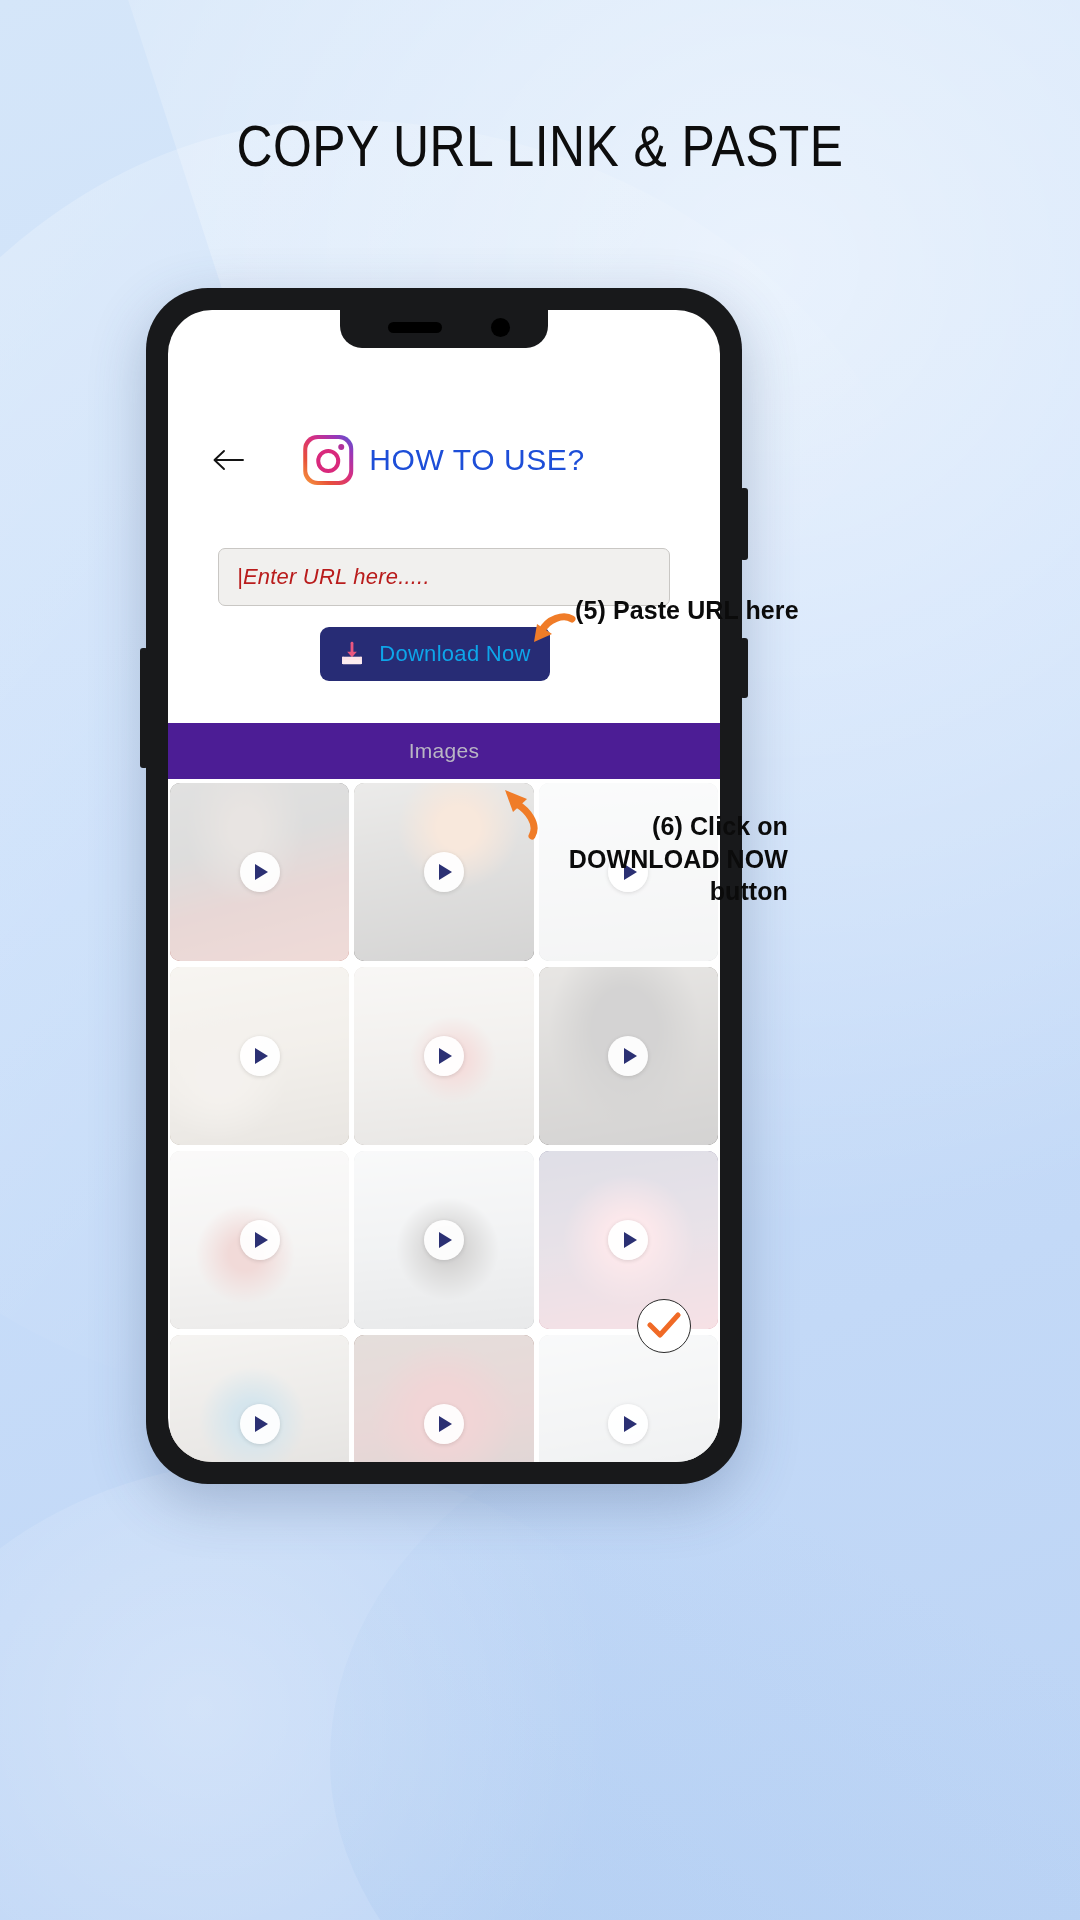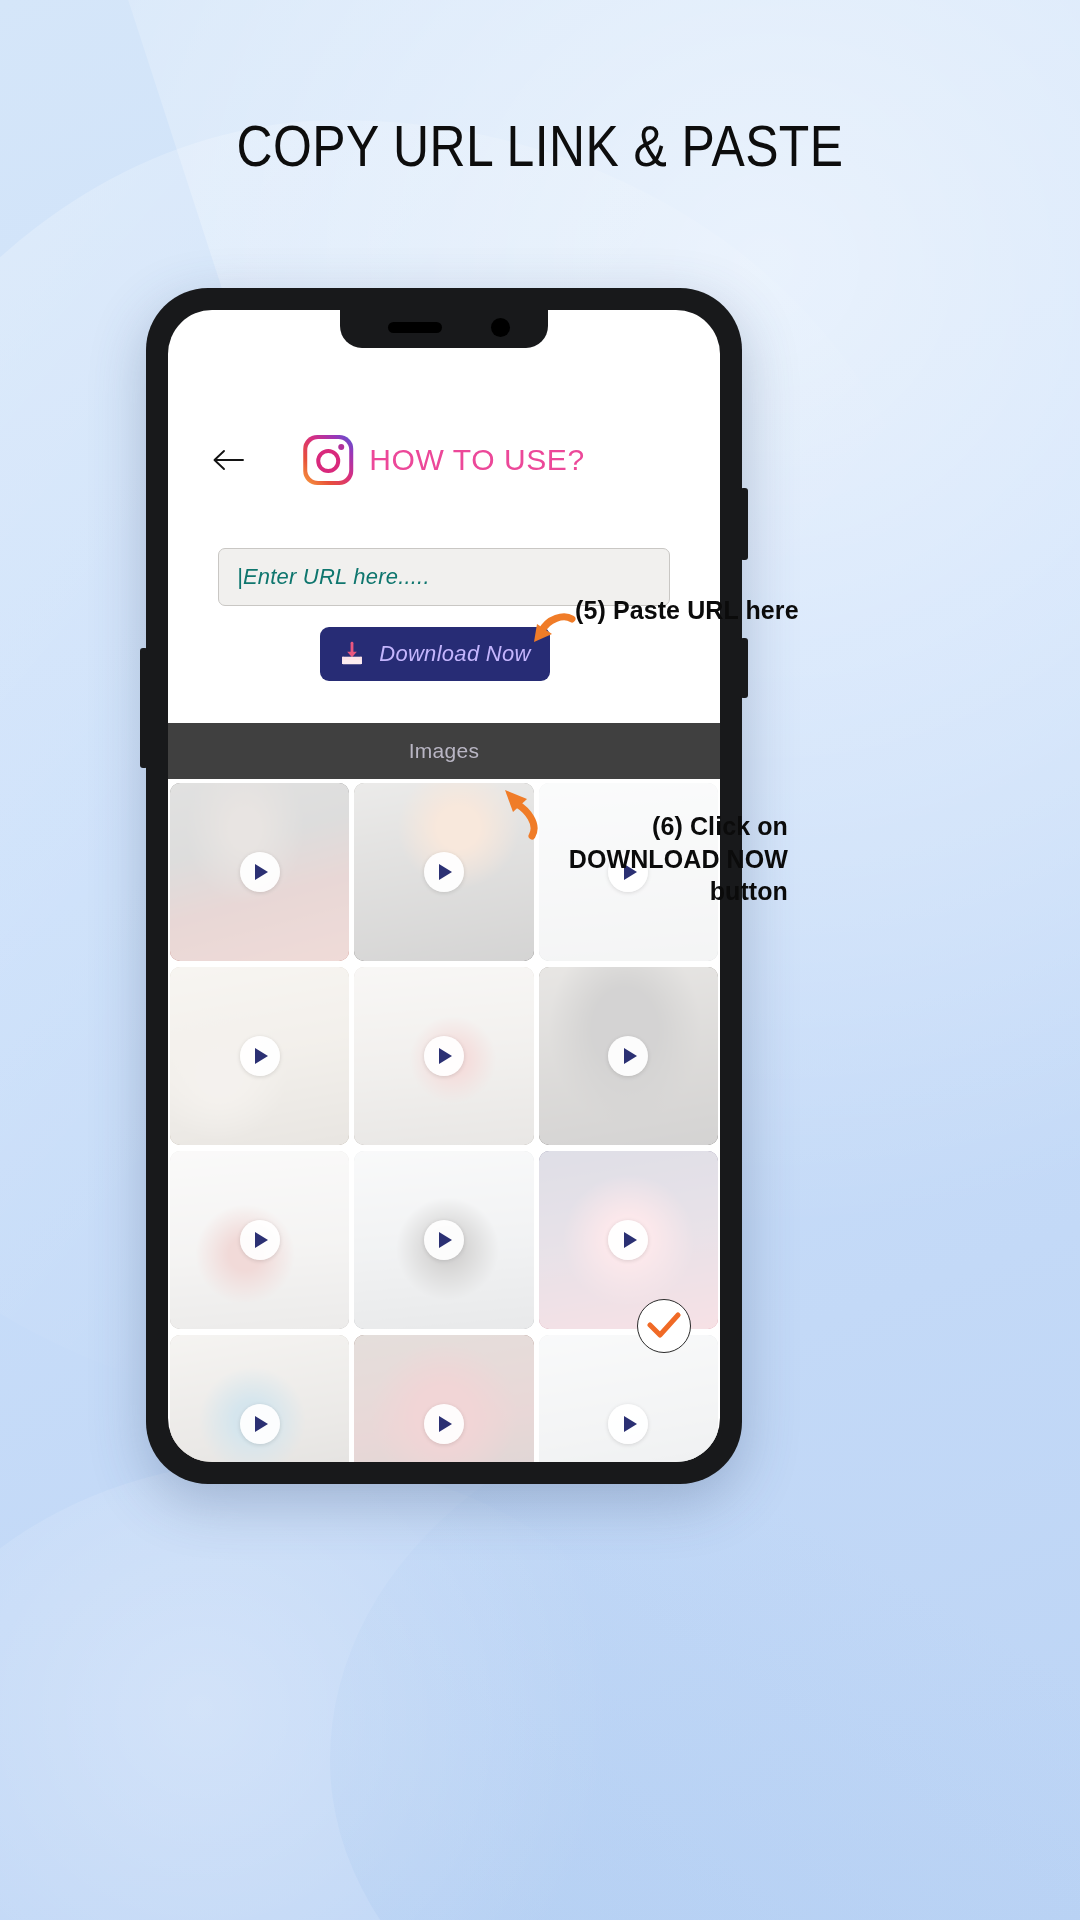--- a/index.html
+++ b/index.html
@@ -156,73 +156,72 @@
   #ig-dot {
     position: absolute;
     right: 9px; top: 9px;
     width: 6px; height: 6px;
     border-radius: 50%;
     background: #b1309a;
   }
   #header-title {
     font-size: 30px;
     font-weight: 400;
-    color: #ec4899;
+    color: #1d4ed8;
     letter-spacing: 0.6px;
     white-space: nowrap;
     text-align: center;
   }
 
   
   #url-input {
     position: absolute;
     left: 50px; top: 238px;
     width: 452px; height: 58px;
     background: #f1f0ee;
     border: 1px solid #c9c7c4;
     border-radius: 7px;
     display: flex;
     align-items: center;
     padding-left: 18px;
   }
   #url-placeholder {
     font-size: 22px;
     font-style: italic;
-    color: #0f766e;
+    color: #b91c1c;
     letter-spacing: 0.2px;
   }
 
   
   #download-btn {
     position: absolute;
     left: 152px; top: 317px;
     width: 230px; height: 54px;
     background: #272c75;
     border-radius: 9px;
     display: flex;
     align-items: center;
     justify-content: center;
     gap: 14px;
     cursor: pointer;
   }
   #download-icon { width: 26px; height: 26px; display:block; }
   #download-label {
-    color: #c4b5fd;
+    color: #0ea5e9;
     font-size: 22px;
     letter-spacing: 0.3px;
-    font-style: italic;
   }
 
   
   #tabs {
     position: absolute;
     left: 0; top: 413px;
     width: 100%;
     height: 56px;
-    background: #404040;
+    background: #4c1d95;
     display: flex;
   }
   .tab {
     flex: 1;
     display: flex;
     align-items: center;
     justify-content: center;
     font-size: 21px;
     color: #b9b6c4;
     letter-spacing: 0.3px;

